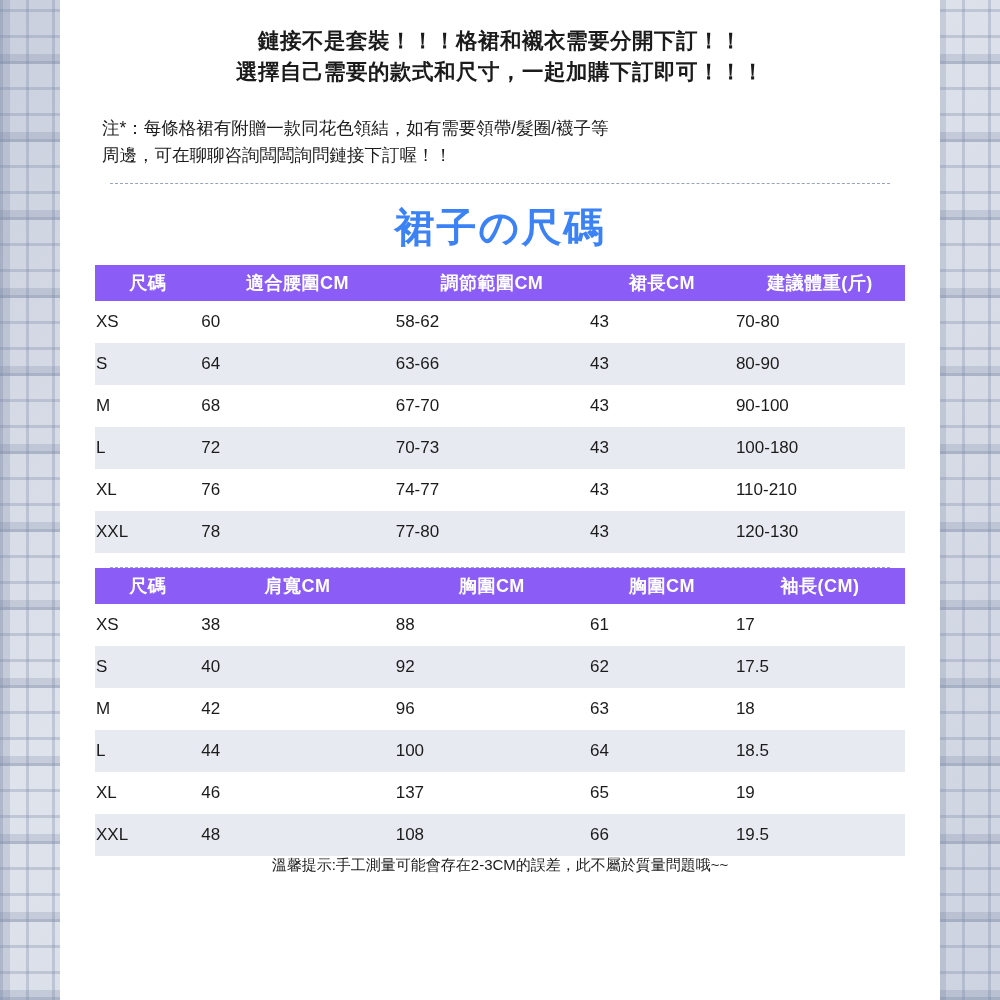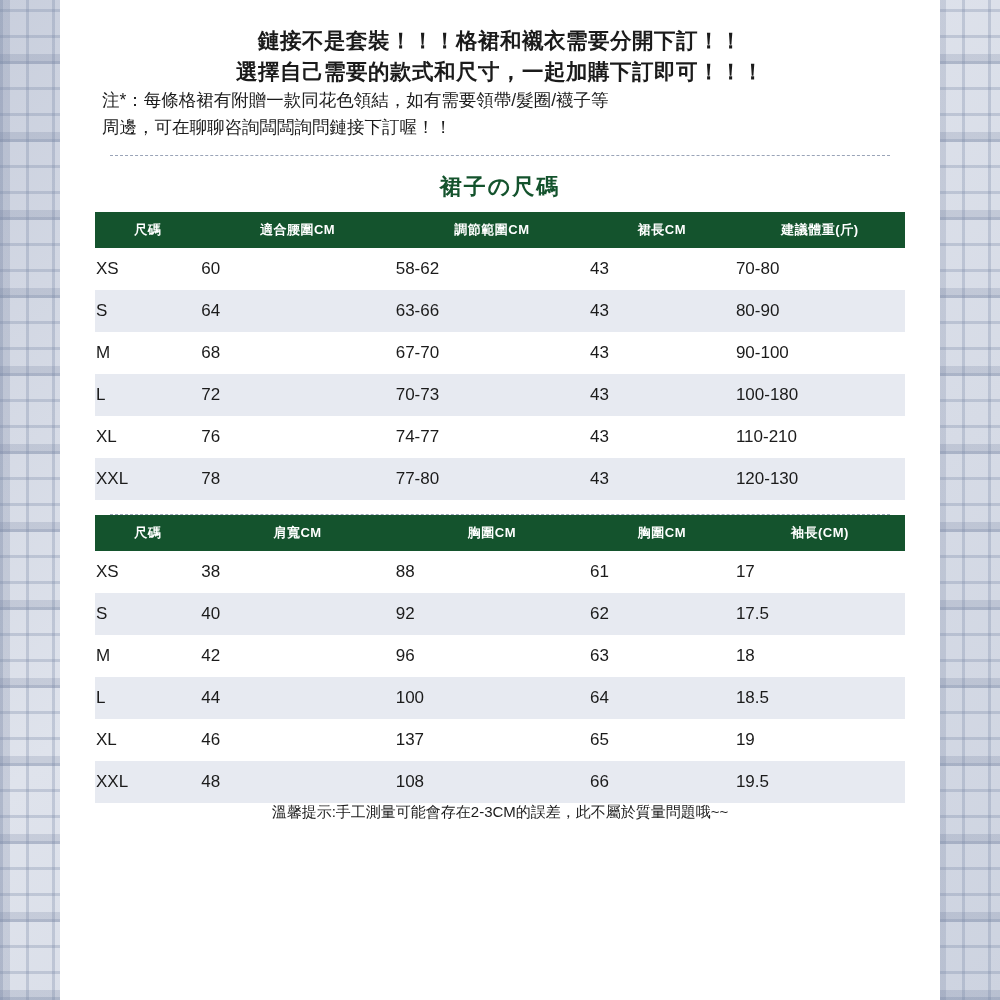--- a/index.html
+++ b/index.html
@@ -56,56 +56,56 @@
     text-align: center;
     color: #1b1b1b;
     font-size: 21.5px;
     font-weight: bold;
     line-height: 1.42;
     letter-spacing: 0.5px;
   }
   .headline div { white-space: nowrap; }
 
   .note {
-    margin-top: 0;
+    margin-top: 28px;
     color: #1b1b1b;
     font-size: 17.5px;
     line-height: 1.55;
     padding-left: 18px;
     padding-right: 6px;
   }
 
   .divider {
     margin: 14px 26px 0 26px;
     border-top: 1px dashed #9aa4b8;
     height: 0;
   }
 
   .section-title {
     text-align: center;
-    font-size: 22px;
+    font-size: 40px;
     font-weight: bold;
-    color: #14532d;
+    color: #3b82f6;
     letter-spacing: 2px;
     margin: 16px 0 10px 0;
     text-shadow: 0 1px 0 #ffffff;
   }
   .section-title.second { margin-top: 22px; }
 
   
   table.size-table {
     width: 810px;
     margin: 0 auto;
     border-collapse: collapse;
     table-layout: fixed;
   }
   table.size-table th {
-    background: #14532d;
+    background: #8b5cf6;
     color: #ffffff;
-    font-size: 13px;
+    font-size: 18px;
     font-weight: bold;
     height: 34px;
     letter-spacing: 0.5px;
   }
   table.size-table td {
     font-size: 17px;
     color: #1b1b1b;
     height: 40px;
   }
   table.size-table tbody tr:nth-child(odd) { background: #ffffff; }

